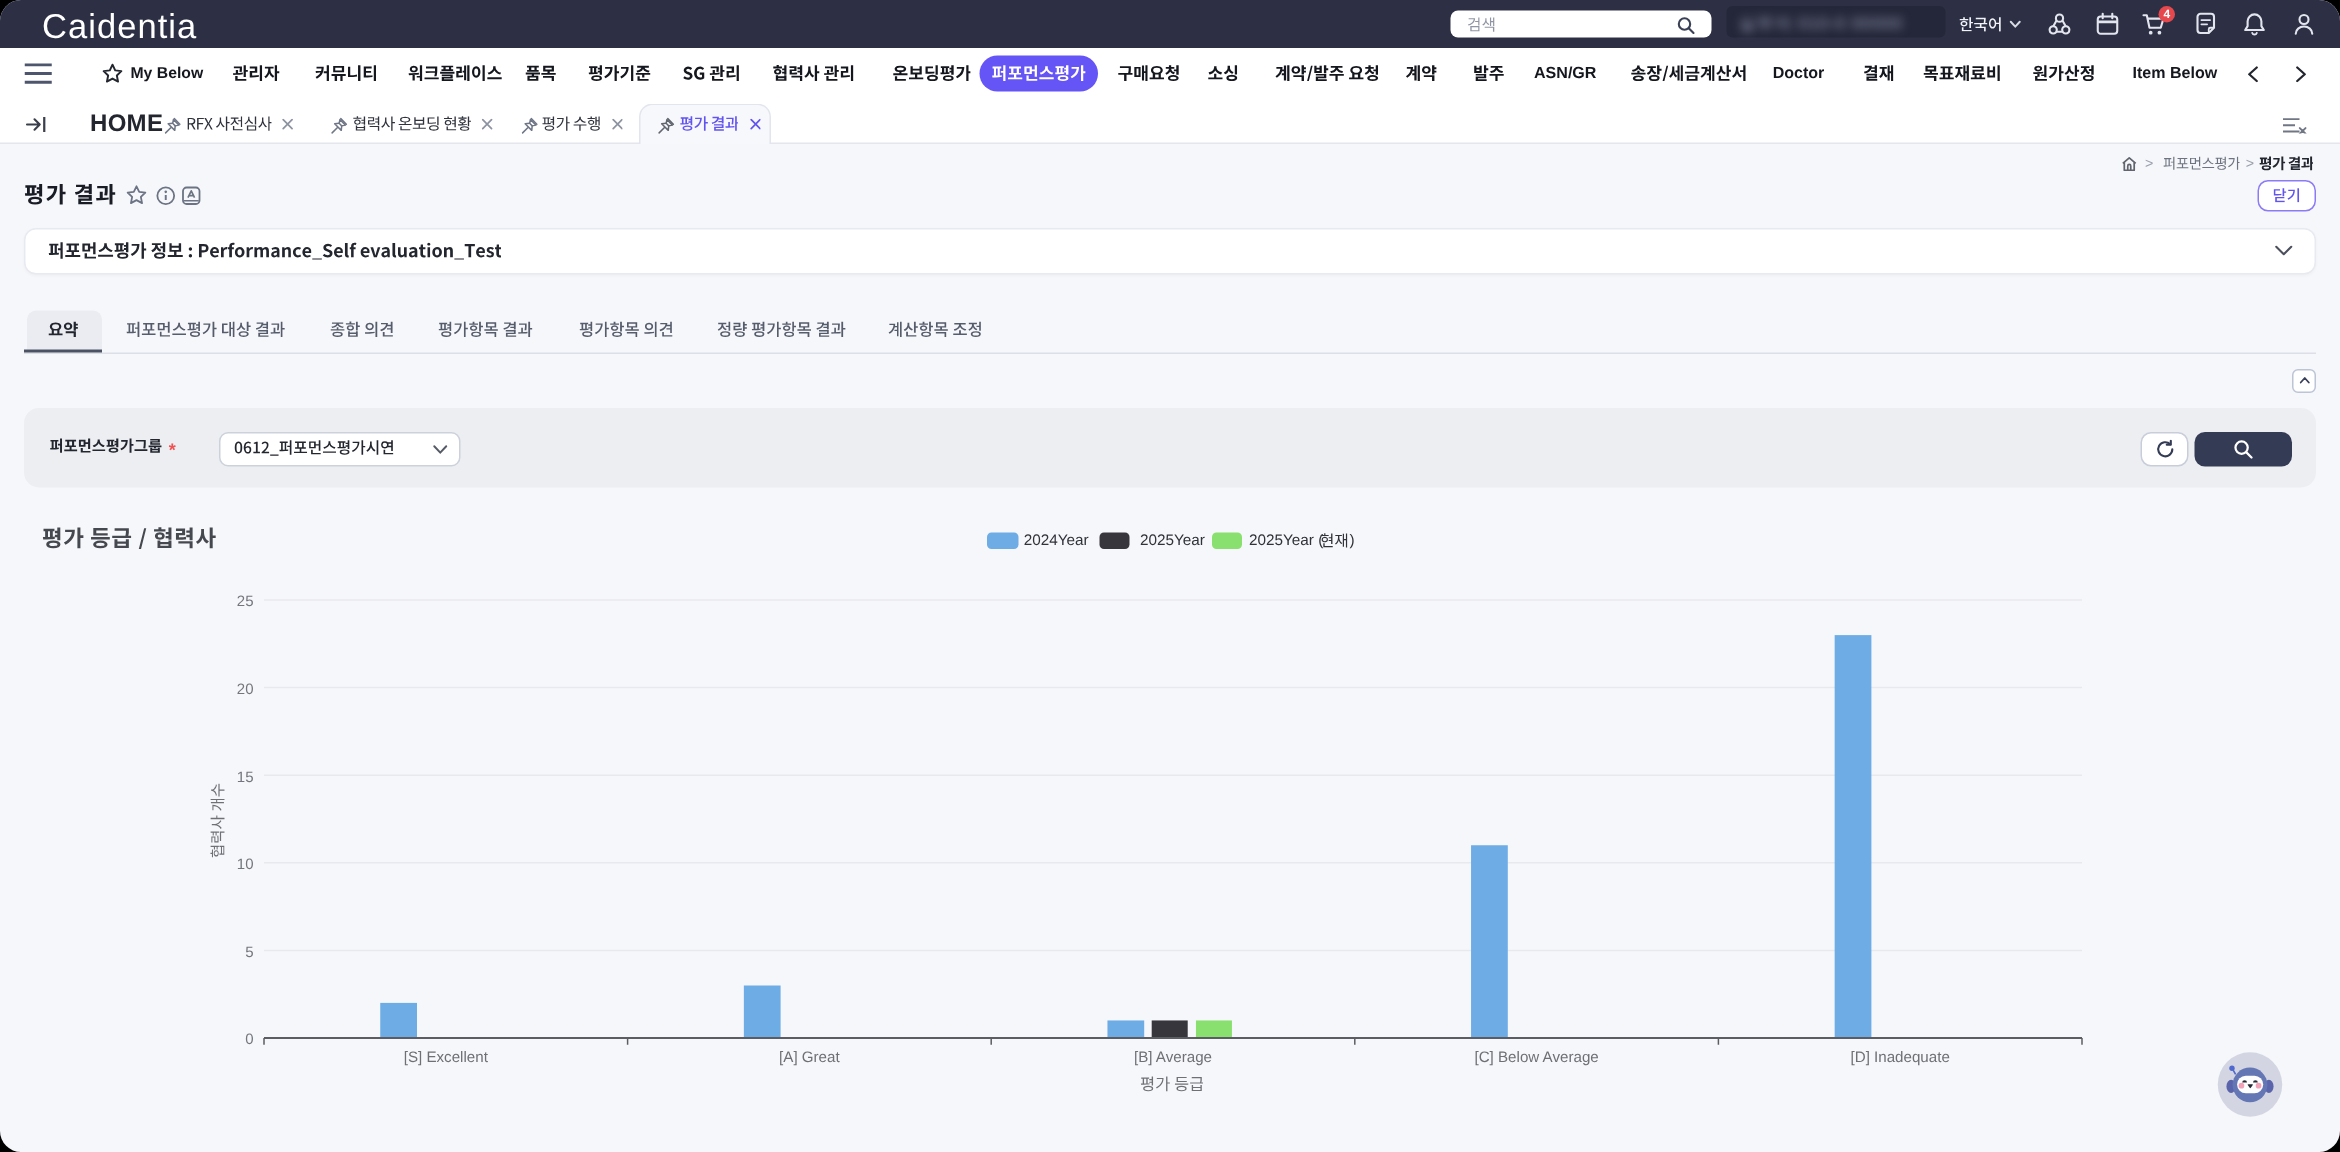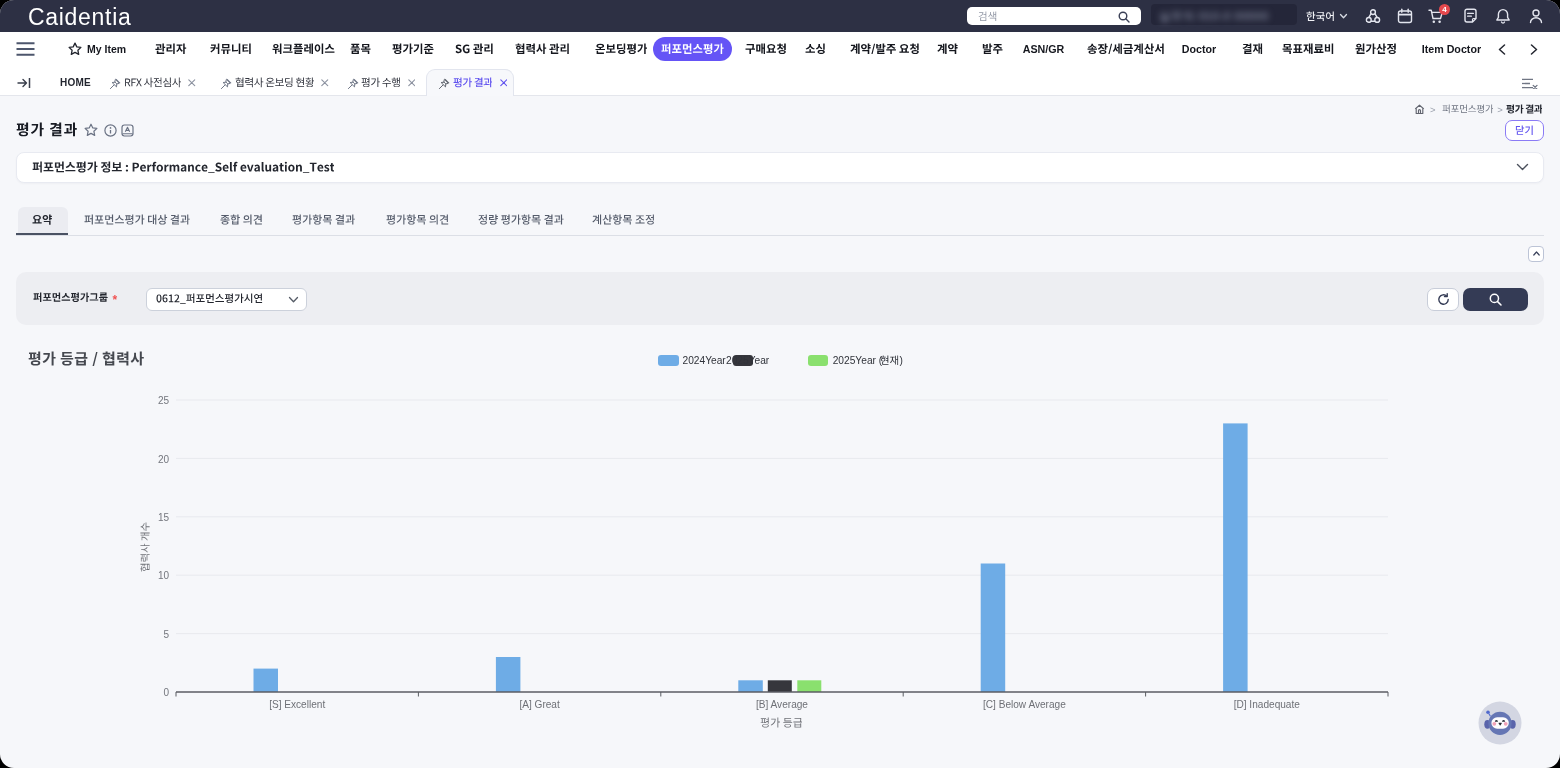--- a/index.html
+++ b/index.html
@@ -59,21 +59,21 @@
       </svg></div>
     <div style="position:absolute;left:0px;top:32px;width:1560px;height:30px;background:#ffffff;"></div>
     <div style="position:absolute;left:16px;top:41.5px;line-height:0;"><svg width="19" height="14" viewBox="0 0 19 14">
         <line x1="0.5" y1="1.2" x2="18.5" y2="1.2" stroke="#4d566c" stroke-width="1.9"></line>
         <line x1="0.5" y1="7" x2="18.5" y2="7" stroke="#4d566c" stroke-width="1.9"></line>
         <line x1="0.5" y1="12.8" x2="18.5" y2="12.8" stroke="#4d566c" stroke-width="1.9"></line>
       </svg></div>
     <div style="position:absolute;left:68px;top:42px;line-height:0;"><svg width="14" height="14" viewBox="0 0 14 14">
         <path d="M7 1.1 L8.8 4.9 L12.9 5.4 L9.9 8.3 L10.7 12.4 L7 10.4 L3.3 12.4 L4.1 8.3 L1.1 5.4 L5.2 4.9 Z" fill="none" stroke="#23262f" stroke-width="1.3" stroke-linejoin="round"></path>
       </svg></div>
-    <div style="position:absolute;top:43.2px;font-family:'Liberation Sans',sans-serif;font-size:10.5px;color:#15171e;font-weight:700;line-height:12.1px;letter-spacing:0.0px;white-space:nowrap;left:87px;">My Item</div>
+    <div style="position:absolute;top:43.2px;font-family:'Liberation Sans',sans-serif;font-size:10.5px;color:#15171e;font-weight:700;line-height:12.1px;letter-spacing:0.0px;white-space:nowrap;left:87px;">My Below</div>
     <div style="position:absolute;left:155.3px;top:42.9px;line-height:0;"><svg width="31.5" height="11.4" viewBox="0 0 31.5 11.4">
         <path fill="#15171e" d="M0.9 1.3H5.4V2.5H0.9ZM2.2 3.7H3.7V6.4H2.2ZM4.9 1.3H6.3V1.9Q6.3 2.5 6.3 3.2Q6.3 4 6.1 5L4.6 4.8Q4.8 3.9 4.8 3.2Q4.9 2.5 4.9 1.9ZM7.4 0.5H8.9V8.4H7.4ZM8.3 3.7H10.2V4.9H8.3ZM1.8 9.6H9.2V10.9H1.8ZM1.8 7.7H3.4V10H1.8ZM0.5 7 0.3 5.8Q1.2 5.8 2.3 5.8Q3.4 5.7 4.6 5.7Q5.7 5.6 6.8 5.4L6.9 6.5Q5.8 6.7 4.7 6.8Q3.5 6.9 2.4 6.9Q1.4 7 0.5 7ZM18.2 0.5H19.7V11.1H18.2ZM11.5 7.4H12.5Q13.4 7.4 14.2 7.3Q15.1 7.3 15.9 7.2Q16.7 7.2 17.5 7L17.6 8.2Q16.4 8.5 15.1 8.5Q13.9 8.6 12.5 8.6H11.5ZM11.5 1.4H16.5V5.5H13.1V7.8H11.5V4.3H14.9V2.6H11.5ZM23.8 2.2H25V3.3Q25 4.2 24.8 5.1Q24.6 6 24.3 6.7Q23.9 7.5 23.3 8.1Q22.8 8.7 22.1 9.1L21.2 7.9Q21.9 7.6 22.3 7.1Q22.8 6.6 23.2 5.9Q23.5 5.3 23.6 4.7Q23.8 4 23.8 3.3ZM24.1 2.2H25.3V3.3Q25.3 3.9 25.5 4.6Q25.6 5.2 26 5.8Q26.3 6.4 26.8 6.8Q27.2 7.3 27.9 7.6L27 8.8Q26.3 8.5 25.8 7.9Q25.2 7.3 24.9 6.6Q24.5 5.8 24.3 5Q24.1 4.2 24.1 3.3ZM21.6 1.5H27.4V2.7H21.6ZM28.2 0.5H29.7V11H28.2ZM29.4 4.5H31.2V5.8H29.4Z"></path>
       </svg></div>
     <div style="position:absolute;left:210.3px;top:42.9px;line-height:0;"><svg width="42.0" height="11.4" viewBox="0 0 42.0 11.4">
         <path fill="#15171e" d="M4.4 1.5H5.8Q5.8 2.7 5.6 3.8Q5.4 5 4.9 6Q4.4 7 3.5 7.8Q2.6 8.7 1.2 9.5L0.4 8.3Q1.5 7.7 2.3 7Q3.1 6.3 3.5 5.5Q4 4.7 4.2 3.7Q4.4 2.8 4.4 1.7ZM1 1.5H5.3V2.7H1ZM4.5 4.1V5.2L0.6 5.6L0.4 4.3ZM7.8 0.5H9.3V11H7.8ZM5.8 4.5H8.6V5.8H5.8ZM13.1 6.7H14.7V11.1H13.1ZM16.9 6.7H18.4V11.1H16.9ZM11 6.4H20.5V7.6H11ZM12.1 1H19.4V5.2H12.1ZM17.9 2.2H13.5V4H17.9ZM28.7 0.5H30.3V11H28.7ZM22 1.5H23.5V8H22ZM22 7.2H22.9Q24.1 7.2 25.4 7.1Q26.6 7 27.9 6.7L28.1 8Q26.7 8.2 25.4 8.3Q24.1 8.4 22.9 8.4H22ZM32.5 7.4H33.4Q34.3 7.4 35.1 7.4Q35.9 7.4 36.7 7.3Q37.5 7.3 38.3 7.1L38.4 8.4Q37.6 8.5 36.8 8.5Q36 8.6 35.2 8.6Q34.3 8.7 33.4 8.7H32.5ZM32.5 1.4H37.8V2.6H34V7.8H32.5ZM33.7 4.3H37.4V5.5H33.7ZM39.2 0.5H40.7V11H39.2Z"></path>
       </svg></div>
     <div style="position:absolute;left:272.0px;top:42.9px;line-height:0;"><svg width="62.9" height="11.4" viewBox="0 0 62.9 11.4">
         <path fill="#15171e" d="M3 6.4H4.5V10.7H3ZM7.9 0.5H9.4V11H7.9ZM0.6 7.1 0.4 5.8Q1.4 5.8 2.6 5.8Q3.7 5.8 4.9 5.7Q6.1 5.7 7.2 5.5L7.3 6.6Q6.2 6.8 5 6.9Q3.8 7 2.7 7Q1.6 7.1 0.6 7.1ZM5.8 7.6H8.2V8.7H5.8ZM3.8 0.9Q4.6 0.9 5.2 1.2Q5.8 1.5 6.2 2Q6.5 2.4 6.5 3.1Q6.5 3.7 6.2 4.2Q5.8 4.7 5.2 5Q4.6 5.2 3.8 5.2Q3.1 5.2 2.5 5Q1.8 4.7 1.5 4.2Q1.2 3.7 1.2 3.1Q1.2 2.4 1.5 2Q1.8 1.5 2.5 1.2Q3.1 0.9 3.8 0.9ZM3.8 2.1Q3.5 2.1 3.2 2.2Q2.9 2.3 2.7 2.5Q2.6 2.8 2.6 3.1Q2.6 3.4 2.7 3.6Q2.9 3.9 3.2 4Q3.5 4.1 3.8 4.1Q4.2 4.1 4.5 4Q4.8 3.9 4.9 3.6Q5.1 3.4 5.1 3.1Q5.1 2.8 4.9 2.5Q4.8 2.3 4.5 2.2Q4.2 2.1 3.8 2.1ZM12 1.4H18.7V2.6H12ZM11 8.6H20.5V9.8H11ZM18 1.4H19.5V2.6Q19.5 3.4 19.5 4.2Q19.5 5 19.4 5.9Q19.3 6.8 19 7.9L17.5 7.8Q17.8 6.7 17.9 5.8Q18 4.9 18 4.2Q18 3.4 18 2.6ZM18.4 4.3V5.4L11.9 5.7L11.7 4.5ZM22.3 0.8H30.1V1.9H22.3ZM22.3 3.2H30.1V4.4H22.3ZM23.6 1.2H25.1V4H23.6ZM27.3 1.2H28.8V4H27.3ZM21.4 4.9H31V6.1H21.4ZM22.5 6.7H29.8V9.3H24V10.3H22.5V8.3H28.3V7.8H22.5ZM22.5 9.9H30.1V11H22.5ZM32.2 7.3H33Q33.9 7.3 34.8 7.3Q35.7 7.2 36.7 7.1L36.8 8.3Q35.8 8.5 34.9 8.5Q34 8.6 33 8.6H32.2ZM32.2 1.5H35.9V5.6H33.7V7.8H32.2V4.4H34.5V2.7H32.2ZM39.5 0.5H41V11H39.5ZM36.4 4.1H38V5.3H36.4ZM37.4 0.7H38.8V10.5H37.4ZM49.7 0.5H51.2V11.1H49.7ZM45.5 1.2Q46.3 1.2 46.9 1.7Q47.5 2.1 47.9 3Q48.3 3.8 48.3 5Q48.3 6.1 47.9 7Q47.5 7.8 46.9 8.3Q46.3 8.8 45.5 8.8Q44.7 8.8 44.1 8.3Q43.4 7.8 43.1 7Q42.7 6.1 42.7 5Q42.7 3.8 43.1 3Q43.4 2.1 44.1 1.7Q44.7 1.2 45.5 1.2ZM45.5 2.6Q45.1 2.6 44.8 2.9Q44.5 3.1 44.3 3.7Q44.2 4.2 44.2 5Q44.2 5.8 44.3 6.3Q44.5 6.8 44.8 7.1Q45.1 7.4 45.5 7.4Q45.9 7.4 46.2 7.1Q46.5 6.8 46.6 6.3Q46.8 5.8 46.8 5Q46.8 4.2 46.6 3.7Q46.5 3.1 46.2 2.9Q45.9 2.6 45.5 2.6ZM56.8 1.1H58.1V1.9Q58.1 2.5 58 3.2Q57.8 3.8 57.4 4.4Q57 5 56.5 5.4Q56 5.9 55.3 6.2Q54.6 6.6 53.8 6.7L53.1 5.4Q53.8 5.3 54.4 5.1Q55 4.8 55.5 4.4Q55.9 4.1 56.2 3.7Q56.5 3.2 56.7 2.8Q56.8 2.3 56.8 1.9ZM57.1 1.1H58.4V1.9Q58.4 2.3 58.6 2.8Q58.8 3.2 59.1 3.7Q59.4 4.1 59.8 4.5Q60.2 4.8 60.8 5.1Q61.4 5.3 62.1 5.4L61.5 6.7Q60.7 6.6 60 6.2Q59.3 5.9 58.8 5.4Q58.2 5 57.9 4.4Q57.5 3.8 57.3 3.2Q57.1 2.5 57.1 1.9ZM52.9 8.5H62.5V9.8H52.9Z"></path>
       </svg></div>
     <div style="position:absolute;left:350.0px;top:42.9px;line-height:0;"><svg width="21.0" height="11.4" viewBox="0 0 21.0 11.4">
@@ -117,34 +117,34 @@
         <path fill="#15171e" d="M7.8 0.5H9.3V5.8H7.8ZM4.3 0.9H5.9Q5.9 2.3 5.4 3.3Q4.8 4.3 3.8 5Q2.7 5.7 1.1 6L0.6 4.8Q1.9 4.5 2.7 4.1Q3.5 3.6 3.9 3Q4.3 2.4 4.3 1.7ZM1.2 0.9H4.9V2.1H1.2ZM5.5 1.8H8V2.9H5.5ZM5.4 3.9H7.9V5H5.4ZM2.3 6.2H9.3V9.1H3.9V10.4H2.3V8H7.8V7.4H2.3ZM2.3 9.7H9.5V10.9H2.3ZM18.7 0.5H20.1V11H18.7ZM17.4 4.5H19.1V5.8H17.4ZM16.4 0.6H17.8V10.6H16.4ZM12.8 2.1H14V3.1Q14 4 13.9 4.9Q13.7 5.9 13.5 6.6Q13.2 7.4 12.8 8Q12.3 8.6 11.7 9L10.7 7.9Q11.5 7.4 12 6.7Q12.4 5.9 12.6 5Q12.8 4.1 12.8 3.1ZM13.1 2.1H14.3V3.1Q14.3 4 14.5 4.8Q14.7 5.7 15.2 6.4Q15.6 7.1 16.4 7.5L15.5 8.6Q14.7 8.2 14.1 7.3Q13.6 6.5 13.4 5.4Q13.1 4.3 13.1 3.1ZM11.1 1.6H15.9V2.8H11.1Z"></path>
       </svg></div>
     <div style="position:absolute;left:1281.7px;top:42.9px;line-height:0;"><svg width="52.4" height="11.4" viewBox="0 0 52.4 11.4">
         <path fill="#15171e" d="M1.6 0.9H8.8V4.6H1.6ZM7.3 2.1H3.1V3.4H7.3ZM0.5 5.6H10V6.8H0.5ZM4.5 4.4H6V6H4.5ZM1.5 7.6H8.9V11H7.3V8.8H1.5ZM13.3 6.2H14.8V9.1H13.3ZM16.6 6.2H18.1V9.1H16.6ZM11 8.7H20.5V9.9H11ZM11.7 1.3H19.7V2.5H11.7ZM11.7 5.5H19.7V6.7H11.7ZM13.1 2.3H14.6V5.7H13.1ZM16.8 2.3H18.3V5.7H16.8ZM29.1 0.5H30.6V11H29.1ZM27.9 4.5H29.6V5.8H27.9ZM26.9 0.6H28.3V10.6H26.9ZM23.3 2.1H24.5V3.1Q24.5 4 24.4 4.9Q24.2 5.9 24 6.6Q23.7 7.4 23.3 8Q22.8 8.6 22.1 9L21.2 7.9Q22 7.4 22.5 6.7Q22.9 5.9 23.1 5Q23.3 4.1 23.3 3.1ZM23.6 2.1H24.8V3.1Q24.8 4 25 4.8Q25.2 5.7 25.6 6.4Q26.1 7.1 26.9 7.5L26 8.6Q25.1 8.2 24.6 7.3Q24.1 6.5 23.9 5.4Q23.6 4.3 23.6 3.1ZM21.6 1.6H26.4V2.8H21.6ZM34.4 6.6H35.8V9.1H34.4ZM37.7 6.6H39.2V9.1H37.7ZM31.9 8.6H41.5V9.9H31.9ZM33 1.2H40.4V4.7H34.5V6.5H33V3.5H38.9V2.4H33ZM33 5.8H40.7V7H33ZM49.7 0.5H51.2V11.1H49.7ZM42.9 1.3H44.4V3.9H46.6V1.3H48.1V8.6H42.9ZM44.4 5.1V7.4H46.6V5.1Z"></path>
       </svg></div>
     <div style="position:absolute;left:1354.6px;top:42.9px;line-height:0;"><svg width="42.0" height="11.4" viewBox="0 0 42.0 11.4">
         <path fill="#15171e" d="M3.2 5.9H4.7V8.2H3.2ZM7.8 0.5H9.3V8.5H7.8ZM1.7 9.6H9.6V10.9H1.7ZM1.7 7.7H3.3V10H1.7ZM0.6 6.4 0.4 5.2Q1.4 5.1 2.5 5.1Q3.7 5.1 4.9 5Q6 5 7.1 4.8L7.2 5.9Q6.1 6.1 4.9 6.2Q3.8 6.3 2.7 6.3Q1.6 6.4 0.6 6.4ZM5.8 6.6H8.2V7.6H5.8ZM3.8 0.8Q4.6 0.8 5.2 1.1Q5.8 1.3 6.1 1.7Q6.4 2.2 6.4 2.7Q6.4 3.3 6.1 3.7Q5.8 4.1 5.2 4.4Q4.6 4.6 3.8 4.6Q3 4.6 2.4 4.4Q1.9 4.1 1.5 3.7Q1.2 3.3 1.2 2.7Q1.2 2.2 1.5 1.7Q1.9 1.3 2.4 1.1Q3 0.8 3.8 0.8ZM3.8 2Q3.3 2 3 2.1Q2.6 2.3 2.6 2.7Q2.6 3.1 3 3.3Q3.3 3.5 3.8 3.5Q4.4 3.5 4.7 3.3Q5 3.1 5 2.7Q5 2.5 4.9 2.3Q4.7 2.1 4.4 2Q4.2 2 3.8 2ZM17.7 0.5H19.2V11H17.7ZM18.8 4.5H20.7V5.8H18.8ZM14.9 1.6H16.4Q16.4 3.2 16 4.6Q15.5 6 14.5 7.2Q13.5 8.3 11.7 9.2L10.8 8.1Q12.2 7.3 13.1 6.4Q14 5.5 14.5 4.4Q14.9 3.3 14.9 1.8ZM11.4 1.6H15.7V2.8H11.4ZM23.8 1.1H25.1V2.3Q25.1 3.3 24.7 4.2Q24.4 5.2 23.8 5.8Q23.1 6.5 22.1 6.9L21.3 5.7Q22.2 5.4 22.7 4.9Q23.3 4.3 23.5 3.7Q23.8 3 23.8 2.3ZM24.1 1.1H25.3V2.3Q25.3 2.8 25.5 3.3Q25.6 3.7 25.9 4.2Q26.2 4.6 26.7 4.9Q27.1 5.3 27.8 5.5L27 6.7Q26 6.3 25.4 5.7Q24.7 5 24.4 4.2Q24.1 3.3 24.1 2.3ZM28.2 0.5H29.7V8.2H28.2ZM29.3 3.5H31.1V4.8H29.3ZM22.9 9.6H30.1V10.9H22.9ZM22.9 7.5H24.5V10.3H22.9ZM37.6 3H39.7V4.3H37.6ZM39.2 0.5H40.8V6.8H39.2ZM37.2 7Q38.3 7 39.1 7.2Q39.9 7.5 40.4 7.9Q40.8 8.4 40.8 9Q40.8 10 39.8 10.5Q38.9 11.1 37.2 11.1Q35.5 11.1 34.5 10.5Q33.6 10 33.6 9Q33.6 8.4 34 7.9Q34.4 7.5 35.3 7.2Q36.1 7 37.2 7ZM37.2 8.1Q36.5 8.1 36 8.2Q35.6 8.3 35.3 8.5Q35.1 8.7 35.1 9Q35.1 9.3 35.3 9.5Q35.6 9.7 36 9.8Q36.5 9.9 37.2 9.9Q37.9 9.9 38.3 9.8Q38.8 9.7 39 9.5Q39.3 9.3 39.3 9Q39.3 8.7 39 8.5Q38.8 8.3 38.3 8.2Q37.9 8.1 37.2 8.1ZM34.4 1.5H35.6V2.2Q35.6 3.2 35.3 4.1Q35 5 34.3 5.7Q33.6 6.4 32.6 6.8L31.9 5.6Q32.5 5.3 33 5Q33.5 4.6 33.8 4.2Q34.1 3.7 34.2 3.2Q34.4 2.7 34.4 2.2ZM34.7 1.5H35.9V2.2Q35.9 2.8 36.2 3.4Q36.4 4 36.9 4.5Q37.5 5 38.3 5.3L37.6 6.5Q36.6 6.2 35.9 5.5Q35.3 4.9 35 4Q34.7 3.1 34.7 2.2ZM32.3 1.1H38V2.3H32.3Z"></path>
       </svg></div>
     <div style="position:absolute;top:43px;font-family:'Liberation Sans',sans-serif;font-size:10.7px;color:#15171e;font-weight:700;line-height:12.3px;letter-spacing:0.0px;white-space:nowrap;left:1022.7px;">ASN/GR</div>
     <div style="position:absolute;top:43px;font-family:'Liberation Sans',sans-serif;font-size:10.7px;color:#15171e;font-weight:700;line-height:12.3px;letter-spacing:0.0px;white-space:nowrap;left:1181.8px;">Doctor</div>
-    <div style="position:absolute;top:43px;font-family:'Liberation Sans',sans-serif;font-size:10.7px;color:#15171e;font-weight:700;line-height:12.3px;letter-spacing:0.0px;white-space:nowrap;left:1421.7px;">Item Doctor</div>
+    <div style="position:absolute;top:43px;font-family:'Liberation Sans',sans-serif;font-size:10.7px;color:#15171e;font-weight:700;line-height:12.3px;letter-spacing:0.0px;white-space:nowrap;left:1421.7px;">Item Below</div>
     <div style="position:absolute;left:1498px;top:43.5px;line-height:0;"><svg width="8" height="11" viewBox="0 0 8 11">
         <path d="M6.5 1 L1.5 5.5 L6.5 10" fill="none" stroke="#23262f" stroke-width="1.5" stroke-linecap="round" stroke-linejoin="round"></path>
       </svg></div>
     <div style="position:absolute;left:1530px;top:43.5px;line-height:0;"><svg width="8" height="11" viewBox="0 0 8 11">
         <path d="M1.5 1 L6.5 5.5 L1.5 10" fill="none" stroke="#23262f" stroke-width="1.5" stroke-linecap="round" stroke-linejoin="round"></path>
       </svg></div>
     <div style="position:absolute;left:0px;top:62px;width:1560px;height:34px;background:#ffffff;border-bottom:1px solid #e4e6ec;"></div>
     <div style="position:absolute;left:426px;top:69px;width:88px;height:27px;background:#f7f8fb;border:1px solid #e2e5ee;border-bottom:none;border-radius:9px 9px 0 0;"></div>
     <div style="position:absolute;left:17px;top:77px;line-height:0;"><svg width="14" height="12" viewBox="0 0 14 12">
         <path d="M1 6 L9.5 6 M6 2.5 L9.5 6 L6 9.5" fill="none" stroke="#3a3f4c" stroke-width="1.4" stroke-linecap="round" stroke-linejoin="round"></path>
         <line x1="12.5" y1="1" x2="12.5" y2="11" stroke="#3a3f4c" stroke-width="1.5"></line>
       </svg></div>
-    <div style="position:absolute;top:77.2px;font-family:'Liberation Sans',sans-serif;font-size:10px;color:#23262f;font-weight:700;line-height:12.1px;letter-spacing:0.2px;white-space:nowrap;left:60px;">HOME</div>
+    <div style="position:absolute;top:77.2px;font-family:'Liberation Sans',sans-serif;font-size:16px;color:#23262f;font-weight:700;line-height:12.1px;letter-spacing:0.2px;white-space:nowrap;left:60px;">HOME</div>
     <div style="position:absolute;left:109px;top:77.5px;line-height:0;"><svg width="12" height="12" viewBox="0 0 12 12">
         <g fill="none" stroke="#6f7686" stroke-width="1.0" stroke-linecap="round" stroke-linejoin="round">
           <path d="M7.2 1.1 L10.9 4.8 M7.8 5.9 L7.5 8.9 L3.1 4.5 L6.1 4.2 M5 7 L1.4 10.6"></path>
           <path d="M6.6 1.7 L10.3 5.4 L7.8 5.9 L6.1 4.2 Z"></path>
         </g>
       </svg></div>
     <div style="position:absolute;left:124px;top:77.0px;line-height:0;"><svg width="57.2" height="10.6" viewBox="0 0 57.2 10.6">
         <path fill="#30333d" d="M1.1 9.3V1.6H3.5Q4.3 1.6 4.9 1.8Q5.5 2 5.9 2.5Q6.2 2.9 6.2 3.7Q6.2 4.5 5.9 5Q5.5 5.5 4.9 5.8Q4.3 6 3.5 6H2V9.3ZM2 5.2H3.4Q4.3 5.2 4.7 4.9Q5.2 4.5 5.2 3.7Q5.2 3 4.7 2.7Q4.3 2.4 3.4 2.4H2ZM5.3 9.3 3.3 5.8 4.1 5.3 6.4 9.3ZM7.4 9.3V1.6H11.9V2.4H8.4V5H11.4V5.8H8.4V9.3ZM12.1 9.3 14.3 5.3 12.2 1.6H13.3L14.4 3.5Q14.5 3.8 14.6 4.1Q14.8 4.3 15 4.7H15Q15.2 4.3 15.3 4.1Q15.4 3.8 15.6 3.5L16.6 1.6H17.6L15.5 5.4L17.8 9.3H16.7L15.6 7.2Q15.4 6.9 15.2 6.6Q15.1 6.3 14.9 6H14.8Q14.7 6.3 14.5 6.6Q14.4 6.9 14.2 7.2L13.1 9.3ZM22.5 1.4H23.2V3.1Q23.2 3.9 23 4.7Q22.8 5.4 22.5 6.1Q22.1 6.8 21.6 7.3Q21.1 7.8 20.6 8.1L20 7.4Q20.6 7.1 21 6.7Q21.5 6.2 21.8 5.7Q22.1 5.1 22.3 4.4Q22.5 3.8 22.5 3.1ZM22.7 1.4H23.4V3.1Q23.4 3.7 23.6 4.4Q23.7 5 24.1 5.5Q24.4 6.1 24.9 6.5Q25.3 7 25.8 7.2L25.3 7.9Q24.7 7.6 24.2 7.1Q23.8 6.6 23.4 6Q23.1 5.3 22.9 4.6Q22.7 3.9 22.7 3.1ZM26.6 0.6H27.5V10.2H26.6ZM27.3 4.4H29.1V5.2H27.3ZM34.6 3.2H37.1V3.9H34.6ZM36.6 0.6H37.4V7.6H36.6ZM31.3 9.2H37.7V9.9H31.3ZM31.3 7H32.2V9.6H31.3ZM32 1.8H32.7V2.5Q32.7 3.4 32.4 4.2Q32.1 4.9 31.4 5.5Q30.8 6.1 30 6.4L29.6 5.7Q30.1 5.5 30.6 5.2Q31 4.8 31.3 4.4Q31.7 4 31.8 3.5Q32 3 32 2.5ZM32.2 1.8H32.9V2.5Q32.9 3.1 33.2 3.7Q33.5 4.3 34 4.8Q34.5 5.2 35.2 5.5L34.8 6.2Q34 5.9 33.4 5.3Q32.8 4.8 32.5 4.1Q32.2 3.3 32.2 2.5ZM29.9 1.3H35V2.1H29.9ZM45.9 0.6H46.8V6H45.9ZM40.6 6.6H46.8V10H40.6ZM46 7.3H41.5V9.3H46ZM41.5 0.9H42.2V1.9Q42.2 2.8 41.8 3.5Q41.5 4.3 40.9 4.9Q40.3 5.5 39.5 5.8L39 5.1Q39.6 4.9 40 4.6Q40.5 4.2 40.8 3.8Q41.1 3.4 41.3 2.9Q41.5 2.4 41.5 1.9ZM41.6 0.9H42.3V1.9Q42.3 2.4 42.5 2.9Q42.7 3.3 43 3.7Q43.3 4.1 43.8 4.4Q44.2 4.7 44.8 4.9L44.3 5.6Q43.7 5.4 43.2 5Q42.7 4.7 42.4 4.2Q42 3.7 41.8 3.1Q41.6 2.5 41.6 1.9ZM50.7 1.4H51.4V3.1Q51.4 3.9 51.2 4.7Q51 5.4 50.7 6.1Q50.3 6.8 49.8 7.3Q49.3 7.8 48.8 8.1L48.2 7.4Q48.8 7.1 49.2 6.7Q49.7 6.2 50 5.7Q50.3 5.1 50.5 4.4Q50.7 3.8 50.7 3.1ZM50.9 1.4H51.6V3.1Q51.6 3.7 51.8 4.4Q52 5 52.3 5.5Q52.6 6.1 53.1 6.5Q53.5 7 54 7.2L53.5 7.9Q52.9 7.6 52.4 7.1Q52 6.6 51.6 6Q51.3 5.3 51.1 4.6Q50.9 3.9 50.9 3.1ZM54.9 0.6H55.7V10.2H54.9ZM55.5 4.4H57.3V5.2H55.5Z"></path>
       </svg></div>
     <div style="position:absolute;left:188.2384px;top:79.0px;line-height:0;"><svg width="7.5" height="7.5" viewBox="0 0 7.5 7.5">
@@ -279,21 +279,21 @@
     <div style="position:absolute;left:1488.5px;top:292.5px;line-height:0;"><svg width="13" height="13" viewBox="0 0 13 13">
         <circle cx="5.4" cy="5.4" r="4.1" fill="none" stroke="#fff" stroke-width="1.5"></circle>
         <line x1="8.6" y1="8.6" x2="12" y2="12" stroke="#fff" stroke-width="1.5" stroke-linecap="round"></line>
       </svg></div>
     <div style="position:absolute;left:28.3px;top:351.0px;line-height:0;"><svg width="116.5" height="15.0" viewBox="0 0 116.5 15.0">
         <path fill="#45484f" d="M8.6 2.9H11.4V4.5H8.6ZM8.6 5.5H11.4V7.1H8.6ZM1 1.5H8.3V3.1H1ZM0.8 8.6 0.6 7Q1.7 7 3.1 7Q4.4 7 5.8 6.9Q7.2 6.8 8.5 6.7L8.6 8.1Q7.3 8.4 5.9 8.5Q4.5 8.6 3.2 8.6Q1.9 8.6 0.8 8.6ZM2.1 2.9H4V7.6H2.1ZM5.3 2.9H7.2V7.6H5.3ZM10.2 0.6H12.2V9.1H10.2ZM7.5 9.3Q9.7 9.3 11 10Q12.3 10.7 12.3 11.9Q12.3 13.2 11 13.9Q9.7 14.5 7.5 14.5Q5.3 14.5 4 13.9Q2.8 13.2 2.8 11.9Q2.8 10.7 4 10Q5.3 9.3 7.5 9.3ZM7.5 10.9Q6.6 10.9 6 11Q5.4 11.1 5.1 11.3Q4.8 11.6 4.8 11.9Q4.8 12.5 5.5 12.8Q6.2 13 7.5 13Q8.4 13 9.1 12.9Q9.7 12.8 10 12.6Q10.3 12.3 10.3 11.9Q10.3 11.6 10 11.3Q9.7 11.1 9.1 11Q8.4 10.9 7.5 10.9ZM23.6 0.6H25.6V14.5H23.6ZM25.1 5.9H27.6V7.6H25.1ZM20 2.1H21.9Q21.9 4.1 21.4 6Q20.8 7.9 19.4 9.4Q18.1 11 15.7 12.1L14.6 10.6Q16.5 9.7 17.6 8.5Q18.8 7.3 19.4 5.8Q20 4.3 20 2.4ZM15.4 2.1H21V3.7H15.4ZM32.7 7H45.2V8.6H32.7ZM34.2 4.5H43.8V6H34.2ZM34.2 1H43.7V2.6H36.2V5.2H34.2ZM38.9 9.4Q41.2 9.4 42.4 10.1Q43.7 10.8 43.7 12Q43.7 13.2 42.4 13.9Q41.2 14.5 38.9 14.5Q36.7 14.5 35.4 13.9Q34.1 13.2 34.1 12Q34.1 10.8 35.4 10.1Q36.7 9.4 38.9 9.4ZM38.9 10.9Q38 10.9 37.4 11Q36.7 11.2 36.4 11.4Q36.1 11.6 36.1 12Q36.1 12.3 36.4 12.6Q36.7 12.8 37.4 12.9Q38 13 38.9 13Q39.8 13 40.5 12.9Q41.1 12.8 41.4 12.6Q41.7 12.3 41.7 12Q41.7 11.6 41.4 11.4Q41.1 11.2 40.5 11Q39.8 10.9 38.9 10.9ZM48.3 8.5H50.3V10H55.9V8.5H57.9V14.4H48.3ZM50.3 11.5V12.8H55.9V11.5ZM48.4 1.2H57.2V2.8H48.4ZM46.8 6.1H59.4V7.7H46.8ZM56 1.2H57.9V2.3Q57.9 3.2 57.9 4.1Q57.8 5.1 57.5 6.4L55.5 6.5Q55.9 5.2 55.9 4.2Q56 3.2 56 2.3ZM64.3 15.9 68.1 1.1H69.5L65.8 15.9ZM82.5 3.6H85V5.2H82.5ZM82.4 6.3H85V7.9H82.4ZM74.7 1.8H82.3V3.4H74.7ZM78.6 3.8Q79.5 3.8 80.3 4.1Q81 4.4 81.4 5Q81.8 5.6 81.8 6.3Q81.8 7.1 81.4 7.6Q81 8.2 80.3 8.5Q79.5 8.8 78.6 8.8Q77.6 8.8 76.9 8.5Q76.2 8.2 75.7 7.6Q75.3 7.1 75.3 6.3Q75.3 5.6 75.7 5Q76.2 4.4 76.9 4.1Q77.6 3.8 78.6 3.8ZM78.6 5.3Q77.9 5.3 77.6 5.5Q77.2 5.8 77.2 6.3Q77.2 6.8 77.6 7.1Q77.9 7.4 78.6 7.4Q79.2 7.4 79.6 7.1Q80 6.8 80 6.3Q80 5.8 79.6 5.5Q79.2 5.3 78.6 5.3ZM77.6 0.5H79.6V2.9H77.6ZM84.3 0.6H86.3V8.9H84.3ZM77 9.4H78.9V10.4H84.3V9.4H86.3V14.4H77ZM78.9 11.9V12.8H84.3V11.9ZM89.3 7.3H90.4Q91.7 7.3 92.6 7.2Q93.5 7.2 94.3 7.1Q95.1 7.1 95.9 6.9L96.1 8.5Q95.5 8.6 94.9 8.7Q94.3 8.8 93.6 8.8Q92.9 8.8 92.2 8.8Q91.4 8.8 90.4 8.8H89.3ZM89.3 1.4H95.4V5.8H91.3V8.3H89.3V4.3H93.4V3H89.3ZM98.4 0.6H100.4V9.2H98.4ZM96.2 2.6H98.8V4.2H96.2ZM96.2 5.5H98.8V7.1H96.2ZM90.9 9.8H100.4V14.5H98.4V11.4H90.9ZM106.1 1.7H107.7V3.7Q107.7 5 107.4 6.2Q107.2 7.5 106.7 8.5Q106.3 9.6 105.5 10.4Q104.8 11.2 103.8 11.7L102.6 10.1Q103.5 9.7 104.2 9Q104.8 8.3 105.2 7.5Q105.6 6.6 105.9 5.6Q106.1 4.7 106.1 3.7ZM106.4 1.7H108V3.7Q108 4.7 108.2 5.6Q108.4 6.5 108.8 7.3Q109.2 8.1 109.8 8.8Q110.4 9.4 111.3 9.8L110 11.4Q109.1 11 108.4 10.2Q107.8 9.4 107.3 8.3Q106.9 7.3 106.7 6.1Q106.4 5 106.4 3.7ZM111.8 0.6H113.8V14.5H111.8ZM113.4 6H115.8V7.6H113.4Z"></path>
       </svg></div>
     <div style="position:absolute;left:658px;top:355.3px;width:20.5px;height:10.8px;background:#6eace6;border-radius:3px;"></div>
     <div style="position:absolute;top:354.8px;font-family:'Liberation Sans',sans-serif;font-size:10.2px;color:#30333a;font-weight:400;line-height:11.7px;letter-spacing:0.0px;white-space:nowrap;left:682.5px;">2024Year</div>
     <div style="position:absolute;left:732.5px;top:355.3px;width:20.5px;height:10.8px;background:#36363c;border-radius:3px;"></div>
-    <div style="position:absolute;top:354.8px;font-family:'Liberation Sans',sans-serif;font-size:10.2px;color:#30333a;font-weight:400;line-height:11.7px;letter-spacing:0.0px;white-space:nowrap;left:726px;">2025Year</div>
+    <div style="position:absolute;top:354.8px;font-family:'Liberation Sans',sans-serif;font-size:10.2px;color:#30333a;font-weight:400;line-height:11.7px;letter-spacing:0.0px;white-space:nowrap;left:760px;">2025Year</div>
     <div style="position:absolute;left:807.5px;top:355.3px;width:20.5px;height:10.8px;background:#8ae06e;border-radius:3px;"></div>
     <div style="position:absolute;top:354.8px;font-family:Liberation Sans, sans-serif;font-size:10.2px;color:#30333a;font-weight:400;line-height:11.7px;letter-spacing:0.0px;white-space:nowrap;left:832.7px;">2025Year (</div>
     <div style="position:absolute;left:880.3px;top:355.2px;line-height:0;"><svg width="19.1" height="10.4" viewBox="0 0 19.1 10.4">
         <path fill="#30333a" d="M7.4 0.6H8.3V7.7H7.4ZM5.8 3.1H7.7V3.8H5.8ZM5.8 5H7.7V5.7H5.8ZM0.5 1.7H5.8V2.4H0.5ZM3.2 2.9Q3.8 2.9 4.3 3.1Q4.8 3.4 5.1 3.8Q5.3 4.2 5.3 4.7Q5.3 5.2 5.1 5.7Q4.8 6.1 4.3 6.3Q3.8 6.5 3.2 6.5Q2.6 6.5 2.1 6.3Q1.6 6.1 1.3 5.7Q1.1 5.2 1.1 4.7Q1.1 4.2 1.3 3.8Q1.6 3.4 2.1 3.1Q2.6 2.9 3.2 2.9ZM3.2 3.6Q2.6 3.6 2.2 3.9Q1.9 4.2 1.9 4.7Q1.9 5.2 2.2 5.5Q2.6 5.8 3.2 5.8Q3.8 5.8 4.1 5.5Q4.5 5.2 4.5 4.7Q4.5 4.2 4.1 3.9Q3.8 3.6 3.2 3.6ZM2.8 0.5H3.6V2.1H2.8ZM2.2 9H8.5V9.8H2.2ZM2.2 7.1H3.1V9.4H2.2ZM17.3 0.6H18.1V10H17.3ZM15.8 4.3H17.6V5.1H15.8ZM15.2 0.8H16V9.5H15.2ZM12 2H12.7V3.1Q12.7 3.9 12.6 4.7Q12.4 5.5 12.2 6.1Q11.9 6.7 11.5 7.2Q11.1 7.7 10.5 8L10 7.4Q10.7 7 11.1 6.3Q11.6 5.7 11.8 4.9Q12 4 12 3.1ZM12.2 2H12.9V3.1Q12.9 4 13.1 4.7Q13.3 5.5 13.8 6.1Q14.2 6.7 14.9 7L14.4 7.7Q13.7 7.3 13.2 6.6Q12.7 5.9 12.4 5Q12.2 4.1 12.2 3.1ZM10.2 1.7H14.6V2.4H10.2Z"></path>
       </svg></div>
     <div style="position:absolute;top:354.8px;font-family:'Liberation Sans',sans-serif;font-size:10.2px;color:#30333a;font-weight:400;line-height:11.7px;letter-spacing:0.0px;white-space:nowrap;left:899.6px;">)</div>
     <svg style="position:absolute;left:0;top:0;" width="1560" height="768" viewBox="0 0 1560 768">
       <line x1="176" y1="633.6" x2="1388" y2="633.6" stroke="#e8e9ee" stroke-width="1"></line>
       <line x1="176" y1="575.2" x2="1388" y2="575.2" stroke="#e8e9ee" stroke-width="1"></line>
       <line x1="176" y1="516.8" x2="1388" y2="516.8" stroke="#e8e9ee" stroke-width="1"></line>

